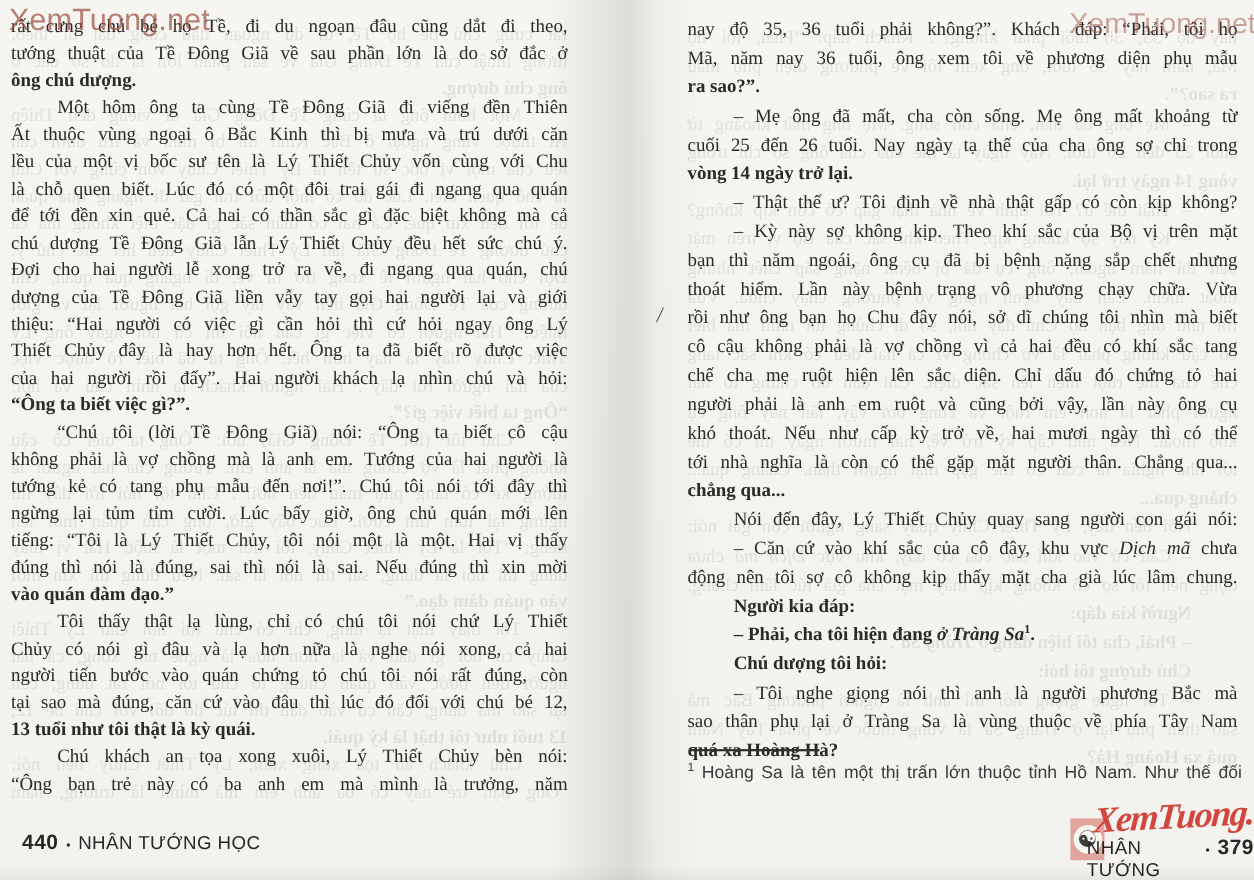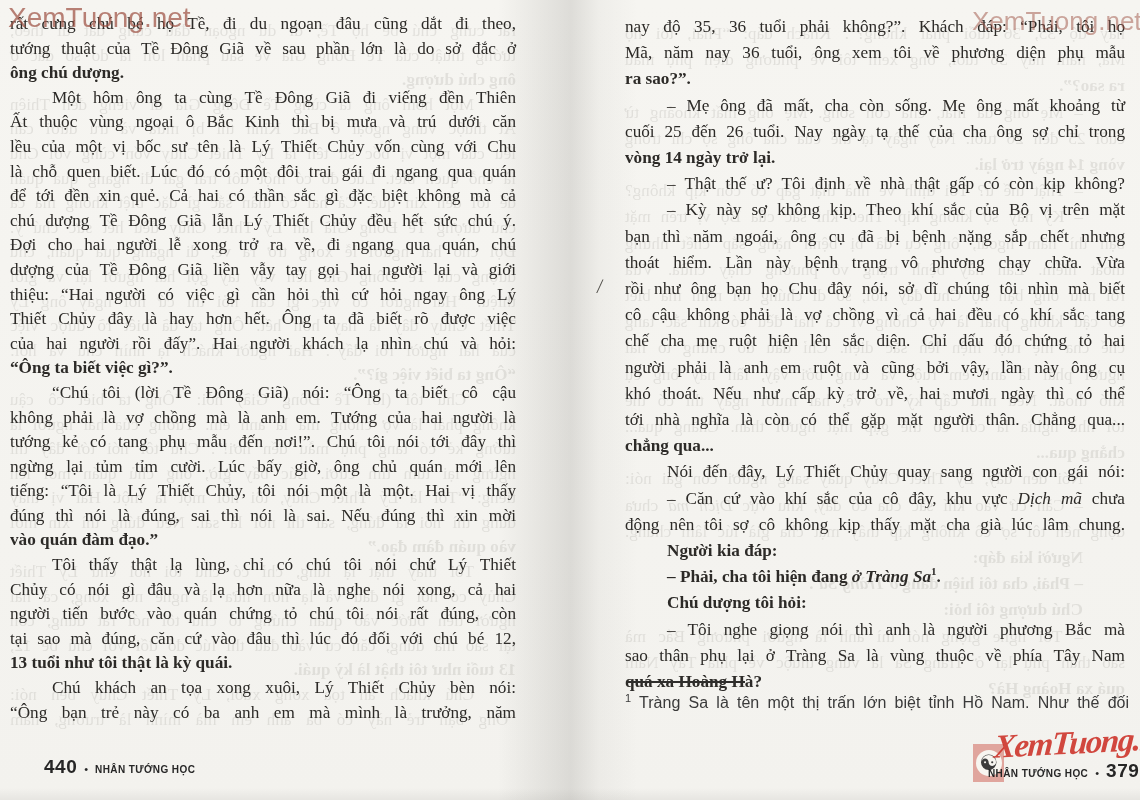--- a/index.html
+++ b/index.html
@@ -33,22 +33,22 @@
   .footnote .line{font-family:"Liberation Sans",sans-serif;font-size:16px;
                   line-height:26px;color:#3a3a3a;}
   .footnote .line:nth-of-type(2){padding-left:22px;}
   .footnote sup{font-size:11px;}
 
   
   .footer{position:absolute;font-family:"Liberation Sans",sans-serif;color:#262626;
           display:flex;align-items:baseline;gap:7px;z-index:4;}
   .footer .num{font-size:19px;font-weight:bold;letter-spacing:0.5px;}
   .footer .sep{font-size:11px;}
-  .footer .title{font-size:10px;font-weight:bold;letter-spacing:0.4px;}
-  .footer-left{left:44px;top:756px;}
+  .footer .title{font-size:17px;font-weight:normal;letter-spacing:0.4px;}
+  .footer-left{left:20px;top:756px;}
   .footer-right{left:988px;top:760px;}
 
   
   .logo{position:absolute;left:973px;top:744px;width:31px;height:38px;
         background:#e0a59d;z-index:3;display:flex;align-items:center;justify-content:center;}
   .logo .circle{width:26px;height:26px;background:#f7f5f0;border-radius:50%;
         display:flex;align-items:center;justify-content:center;}
   .logo .yy{font-size:21px;line-height:1;color:#3c3c3c;
         font-family:"DejaVu Sans",sans-serif;}
 
@@ -197,21 +197,21 @@
       <div class="line indent end"><span>– Phải, cha tôi hiện đang </span><span class="it">ở Tràng Sa</span><sup>1</sup><span>.</span></div>
       <div class="line indent end"><span>Chú dượng tôi hỏi:</span></div>
       <div class="line indent"><span>– Tôi nghe giọng nói thì anh là người phương Bắc mà</span></div>
       <div class="line"><span>sao thân phụ lại ở Tràng Sa là vùng thuộc về phía Tây Nam</span></div>
       <div class="line end"><span>quá xa Hoàng Hà?</span></div>
     </div>
 
   <div class="footnote">
     <div class="fn-rule"></div>
     <div>
-        <div class="line"><sup>1</sup><span> Tràng Sa là tên một thị trấn lớn biệt tỉnh Hồ Nam. Như thế đối</span></div>
+        <div class="line"><sup>1</sup><span> Hoàng Sa là tên một thị trấn lớn thuộc tỉnh Hồ Nam. Như thế đối</span></div>
       </div>
   </div>
 
   <div class="gutter"></div>
   <div class="slash">/</div>
   <div class="bottom-shade"></div>
 
   <div class="footer footer-left">
     <span class="num">440</span>
     <span class="sep">•</span>

